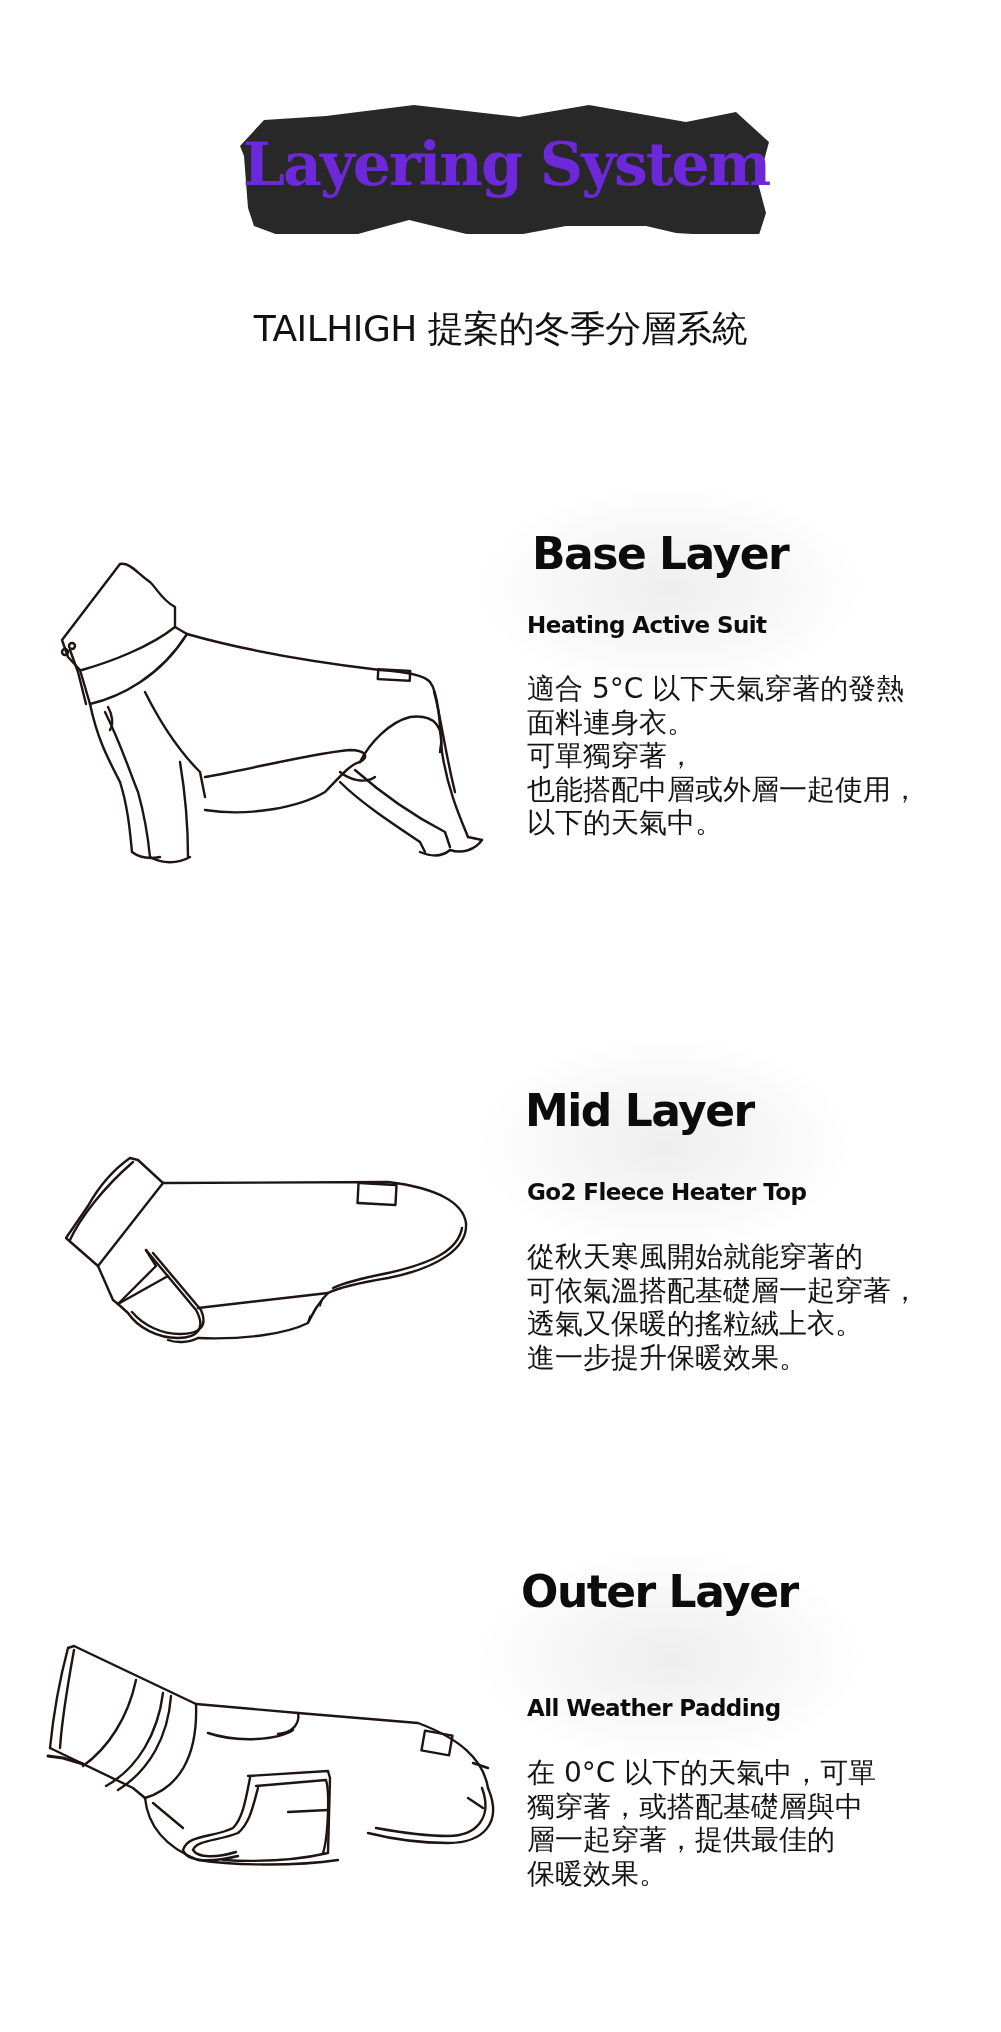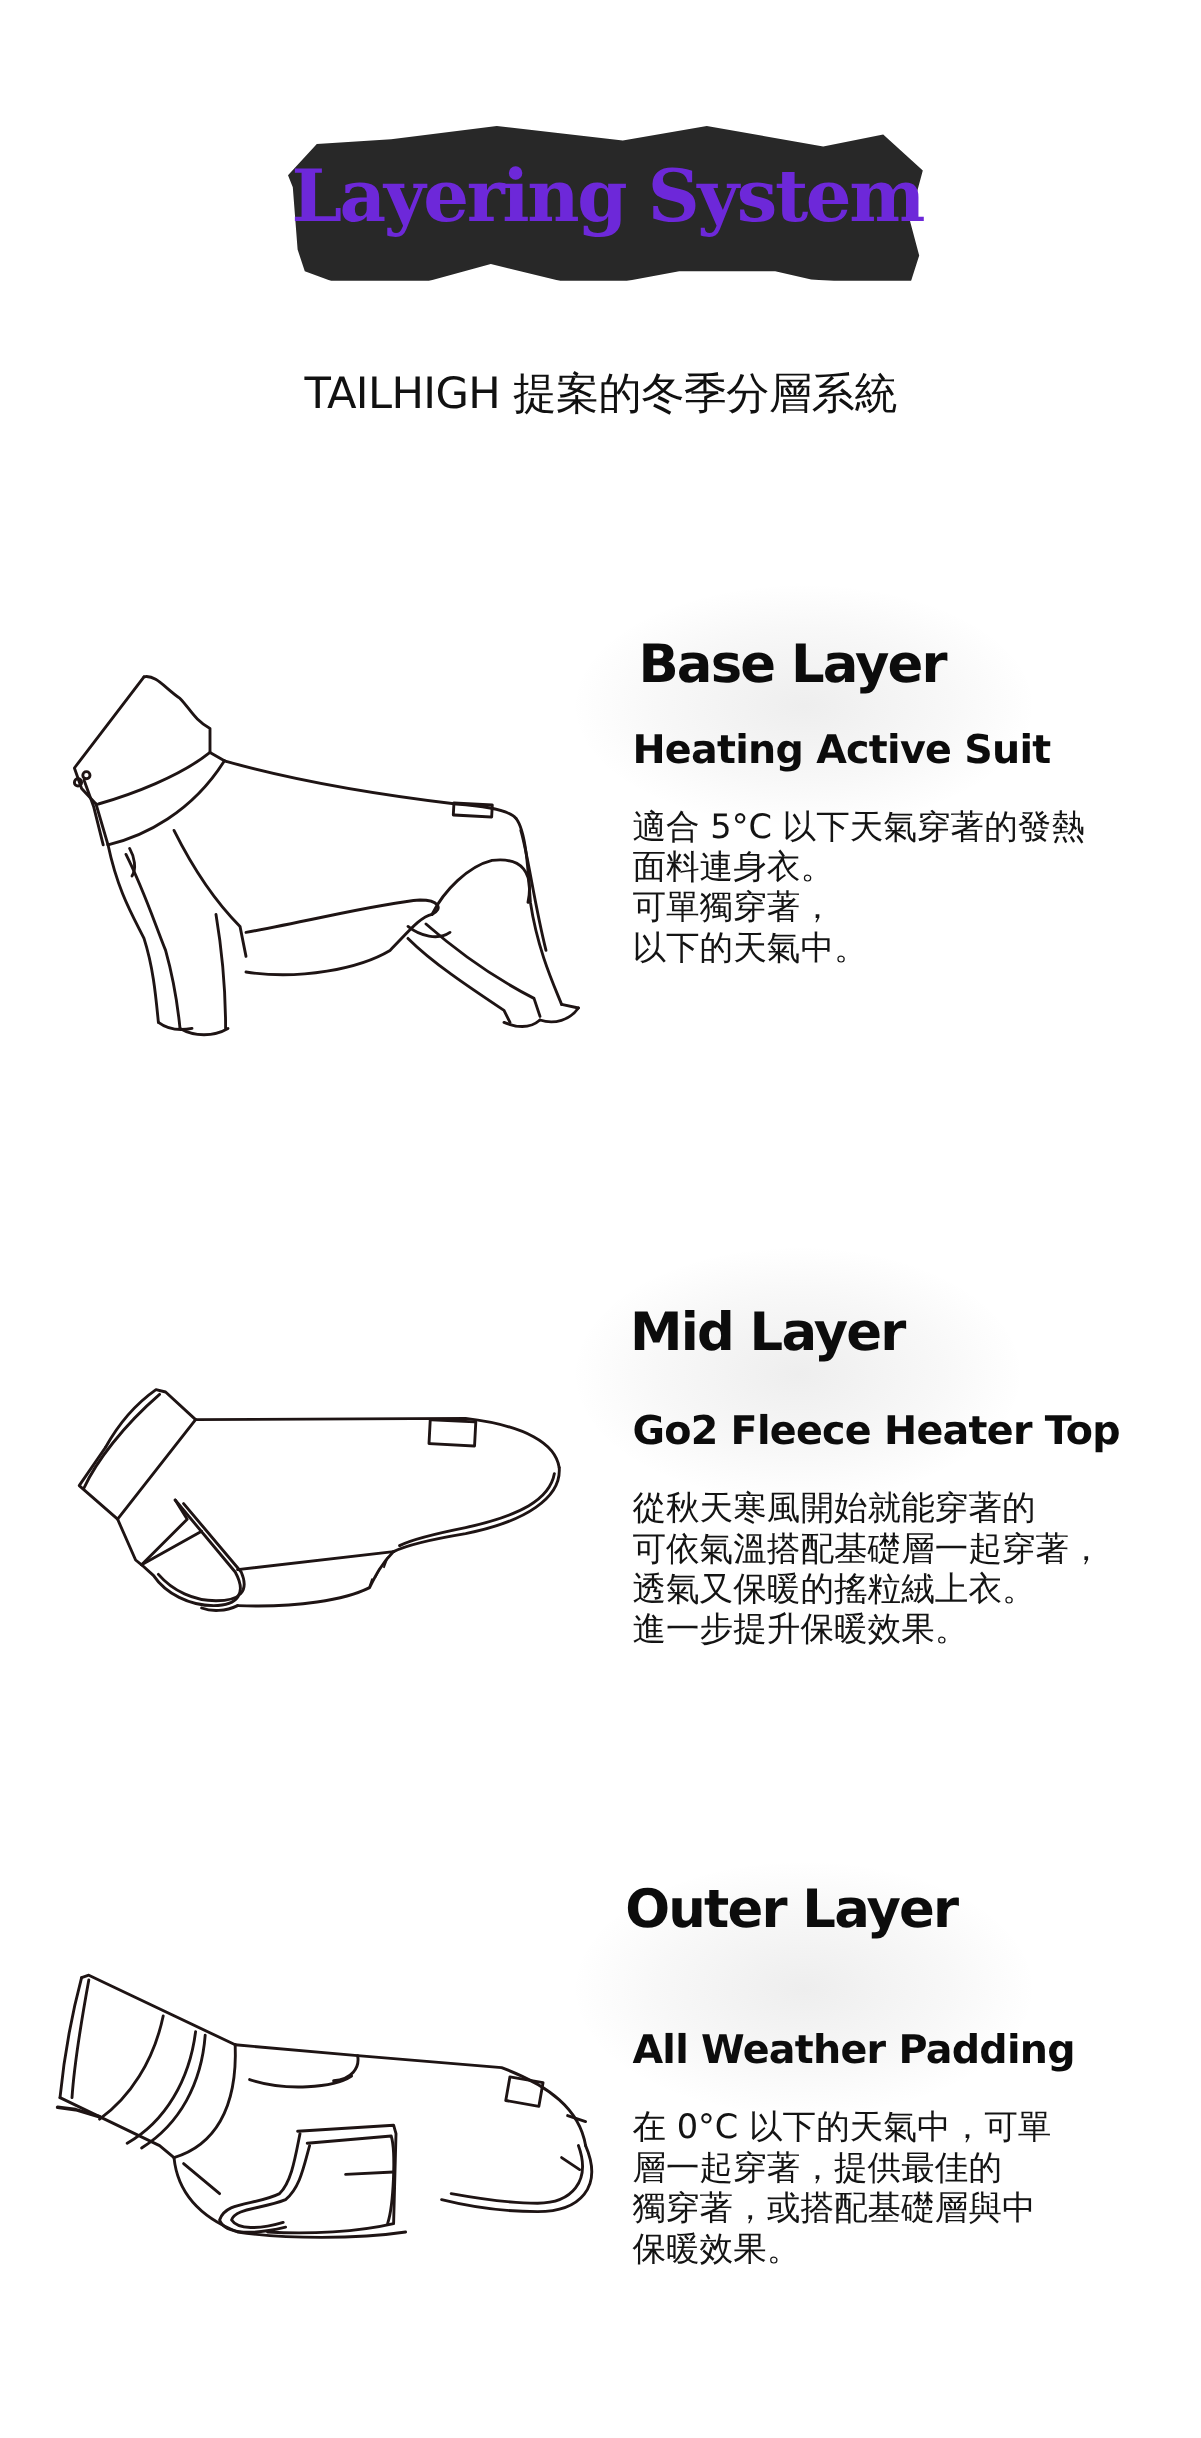--- a/index.html
+++ b/index.html
@@ -65,21 +65,21 @@
       font-size: 44px;
       line-height: 56px;
       letter-spacing: -1.5px;
       color: #0c0c0c;
       white-space: nowrap;
     }
     .product-name {
       position: absolute;
       font-family: "DejaVu Sans", "Liberation Sans", sans-serif;
       font-weight: bold;
-      font-size: 33px;
+      font-size: 23px;
       line-height: 44px;
       letter-spacing: -0.6px;
       color: #0c0c0c;
       white-space: nowrap;
     }
     .desc {
       position: absolute;
       font-size: 28px;
       line-height: 33.5px;
       color: #141414;
@@ -140,20 +140,21 @@
     <path d="M418,285 L432,288"></path>
     <path d="M58,155 C62,162 64,172 60,178"></path>
   </svg>
   <div class="glow" style="left:480px; top:488px; width:380px; height:200px;"></div>
   <div class="layer-title" style="left:532px; top:526px;">Base Layer</div>
   <div class="product-name" style="left:527px; top:603px;">Heating Active Suit</div>
   <div class="desc" style="left:527px; top:672px;">
     <div>適合 5°C 以下天氣穿著的發熱</div>
     <div>面料連身衣。</div>
     <div>可單獨穿著，</div>
+    <div>也能搭配中層或外層一起使用，</div>
     <div>以下的天氣中。</div>
   </div>
 </section>
 
 <section class="layer" style="top:0;">
   <svg class="illus" style="left:58px; top:1148px;" width="425" height="200" viewBox="0 0 425 200" fill="none" stroke="#1e1414" stroke-width="2.4" stroke-linejoin="round" stroke-linecap="round">
 
     <path d="M30,58 C40,40 55,22 72,10 L80,12 L105,35"></path>
     <path d="M30,58 L8,90 L40,118 L105,35"></path>
     <path d="M12,92 C22,70 45,40 75,14"></path>
@@ -217,17 +218,17 @@
     <path d="M218,148 L288,142 C292,155 290,200 285,215"></path>
     <path d="M212,140 C208,160 205,180 195,190 C175,200 150,196 145,212 C150,225 175,224 200,218"></path>
     <path d="M220,150 C215,168 212,185 200,195 C180,203 158,202 155,212 C160,220 178,220 198,214"></path>
     <path d="M250,174 L290,172"></path>
   </svg>
   <div class="glow" style="left:480px; top:1552px; width:380px; height:210px;"></div>
   <div class="layer-title" style="left:521px; top:1564px;">Outer Layer</div>
   <div class="product-name" style="left:527px; top:1686px;">All Weather Padding</div>
   <div class="desc" style="left:527px; top:1756px;">
     <div>在 0°C 以下的天氣中，可單</div>
+    <div>獨穿著，或搭配基礎層與中</div>
     <div>層一起穿著，提供最佳的</div>
-    <div>獨穿著，或搭配基礎層與中</div>
     <div>保暖效果。</div>
   </div>
 </section>
 
 </body></html>

